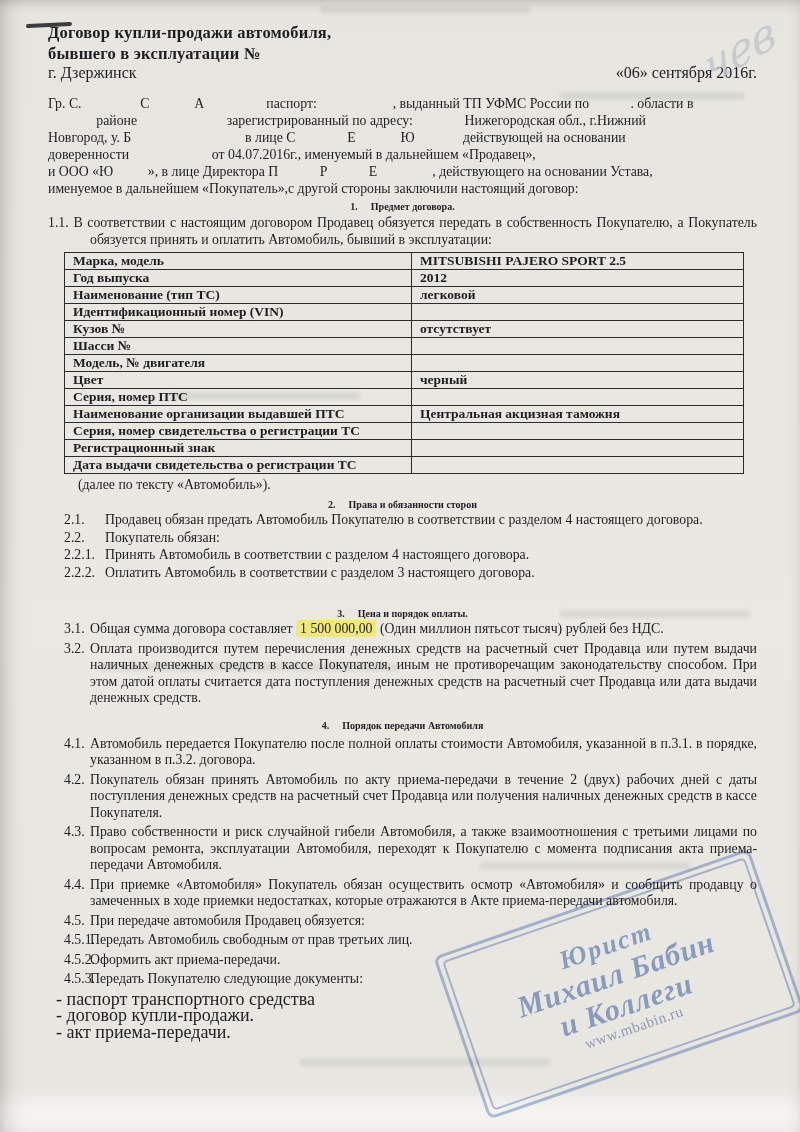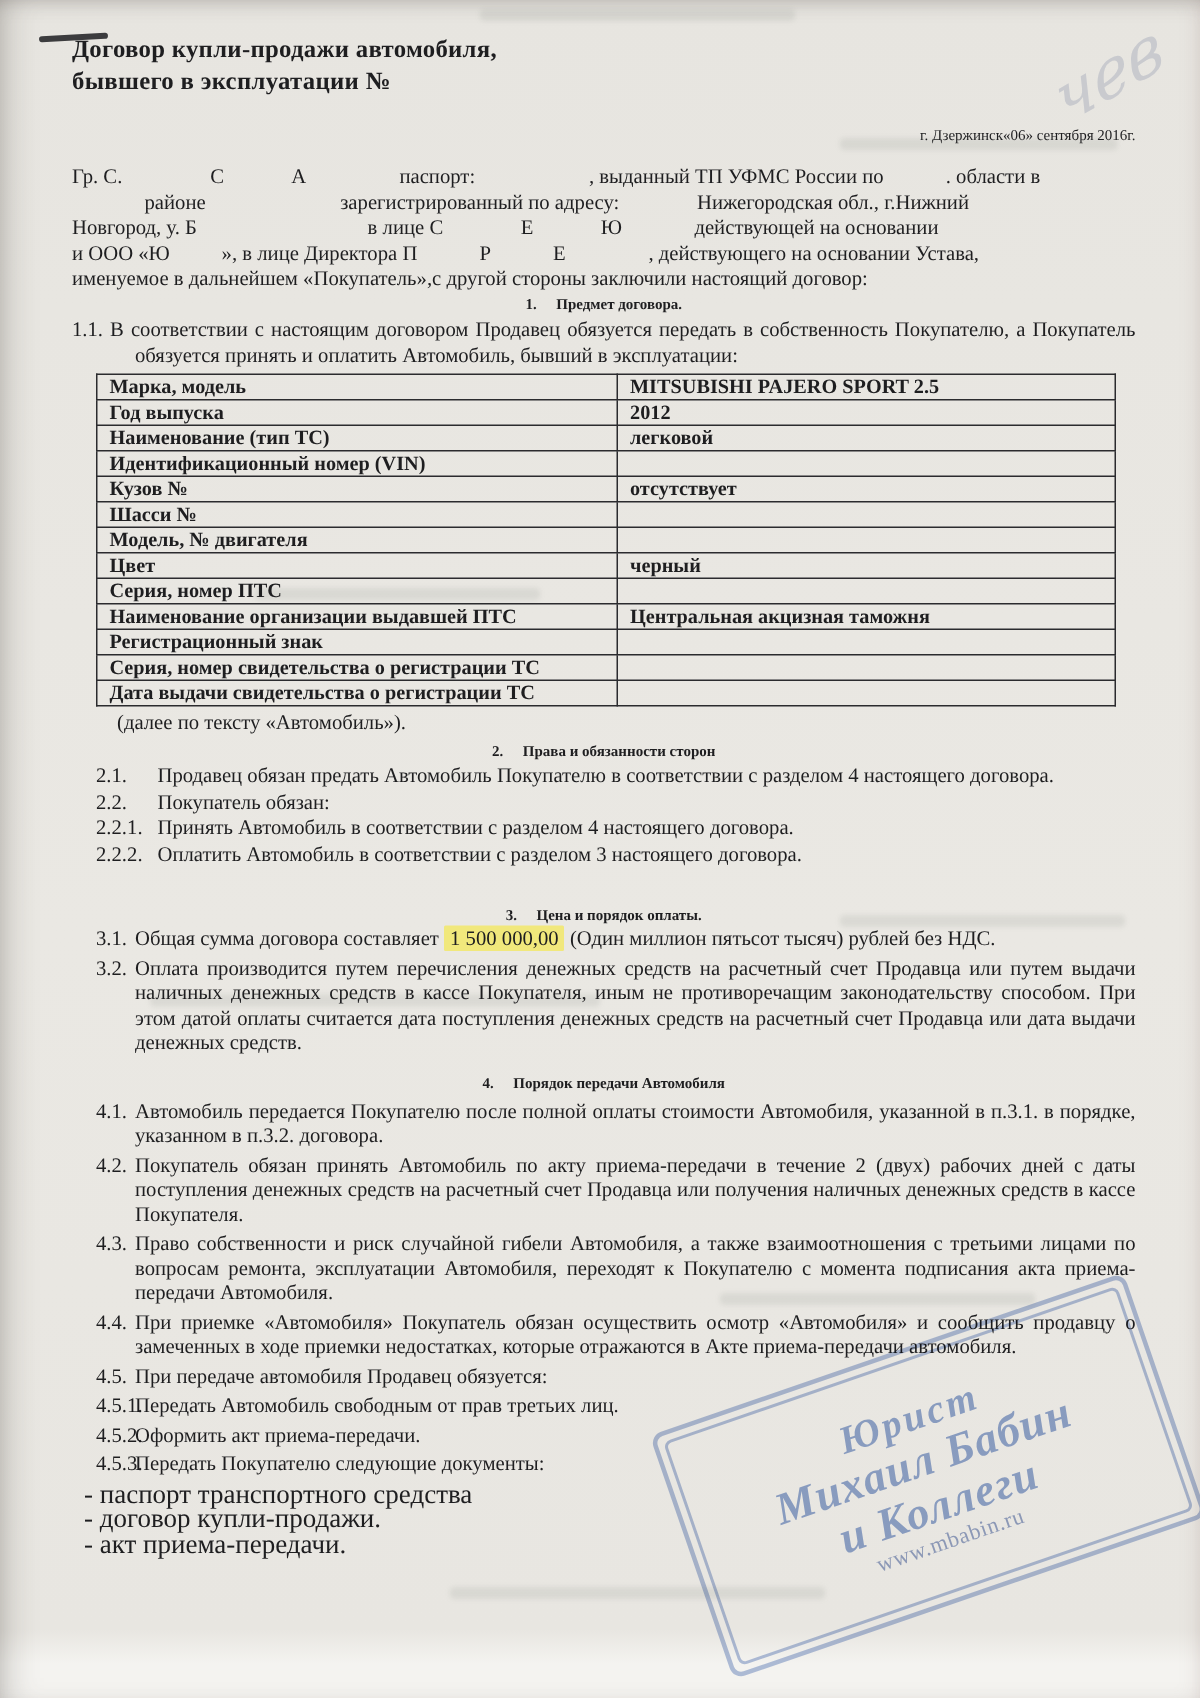--- a/index.html
+++ b/index.html
@@ -6,21 +6,21 @@
   body { margin: 0; background: #d8d6d2; }
   .page {
     position: relative; width: 800px; height: 1132px; overflow: hidden;
     background: linear-gradient(180deg, #e7e5e0 0%, #eae8e3 55%, #e8e6e1 96%, #f4f3f0 98%, #f4f3f0 100%);
     box-shadow: inset 16px 0 24px -16px rgba(70,65,60,.38), inset -8px 0 16px -10px rgba(150,110,110,.22), inset 0 10px 14px -10px rgba(80,75,70,.30);
     font-family: "Liberation Serif", serif; color: #1e1e20;
   }
   .doc { position: absolute; left: 48px; top: 10px; width: 709px; }
 
   .title { font-weight: bold; text-align: left; font-size: 16.5px; line-height: 21px; margin-top: 12px; letter-spacing: .2px; }
-  .cityrow { display: flex; justify-content: flex-end; font-size: 10px; margin-top: 21px; }
+  .cityrow { display: flex; justify-content: space-between; font-size: 16px; margin-top: 0; }
 
   .preamble { margin-top: 13px; font-size: 13.8px; line-height: 17px; }
   .pl { white-space: pre-wrap; }
 
   .h { text-align: center; font-weight: bold; font-size: 10px; margin: 4px 0 2px; }
   .h .hn { margin-right: 13px; }
   .h2 { margin-top: 6px; }
   .h3 { margin-top: 27px; }
   .h4 { margin-top: 13px; margin-bottom: 5px; }
 
@@ -96,20 +96,21 @@
 
     <div class="cityrow">
       <span>г. Дзержинск</span>
       <span>«06» сентября 2016г.</span>
     </div>
 
     <div class="preamble">
       <div class="pl">Гр. С.                 С             А                  паспорт:                      , выданный ТП УФМС России по            . области в</div>
       <div class="pl">              районе                          зарегистрированный по адресу:               Нижегородская обл., г.Нижний</div>
       <div class="pl">Новгород, у. Б                                 в лице С               Е             Ю              действующей на основании</div>
+      <div class="pl">доверенности                        от 04.07.2016г., именуемый в дальнейшем «Продавец»,</div>
       <div class="pl">и ООО «Ю          », в лице Директора П            Р            Е                , действующего на основании Устава,</div>
       <div class="pl">именуемое в дальнейшем «Покупатель»,с другой стороны заключили настоящий договор:</div>
     </div>
 
     <div class="h">
       <span class="hn">1.</span><span>Предмет договора.</span>
     </div>
 
     <p class="p-hang">
       <span>1.1.</span>
@@ -152,25 +153,25 @@
           </tr>
         <tr>
             <td class="lbl">Серия, номер ПТС</td>
             <td></td>
           </tr>
         <tr>
             <td class="lbl">Наименование организации выдавшей ПТС</td>
             <td>Центральная акцизная таможня</td>
           </tr>
         <tr>
+            <td class="lbl">Серия, номер свидетельства о регистрации ТС</td>
+            <td></td>
+          </tr>
+        <tr>
             <td class="lbl">Регистрационный знак</td>
-            <td></td>
-          </tr>
-        <tr>
-            <td class="lbl">Серия, номер свидетельства о регистрации ТС</td>
             <td></td>
           </tr>
         <tr>
             <td class="lbl">Дата выдачи свидетельства о регистрации ТС</td>
             <td></td>
           </tr>
       </tbody>
     </table>
 
     <div class="note">(далее по тексту  «Автомобиль»).</div>

